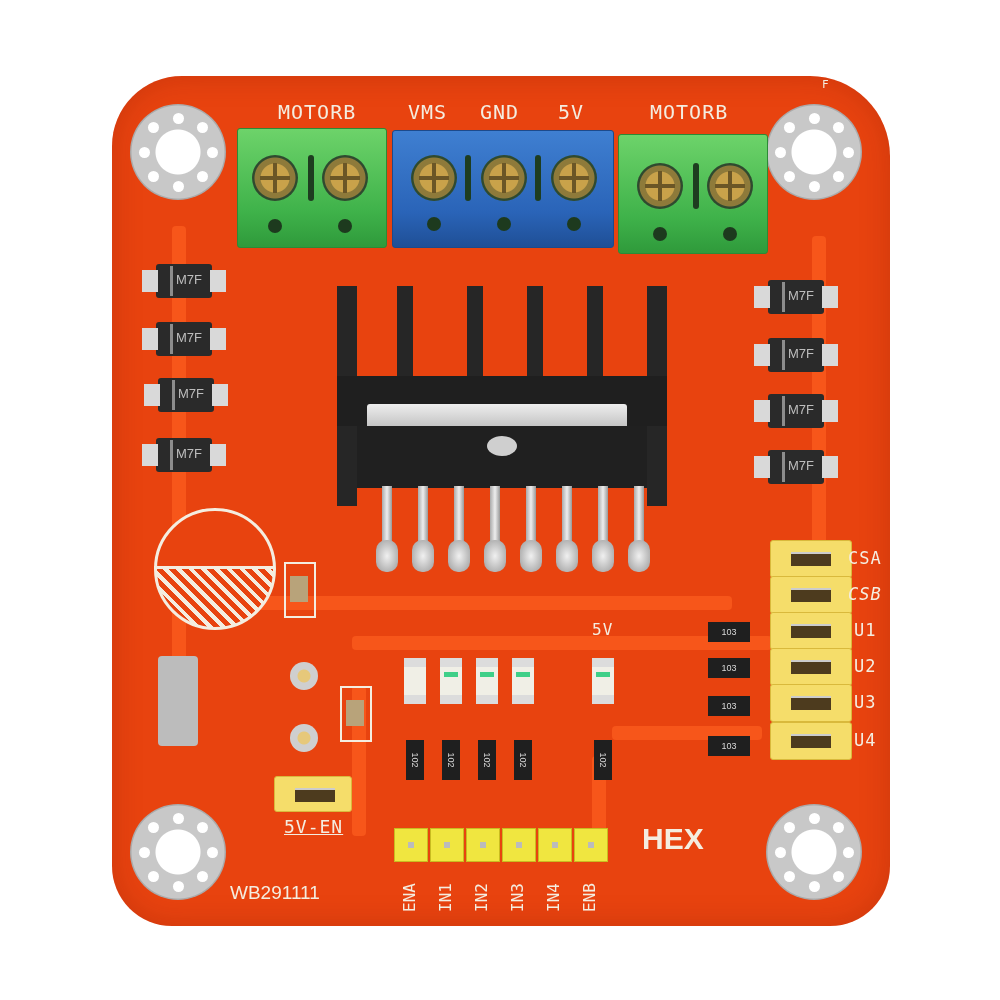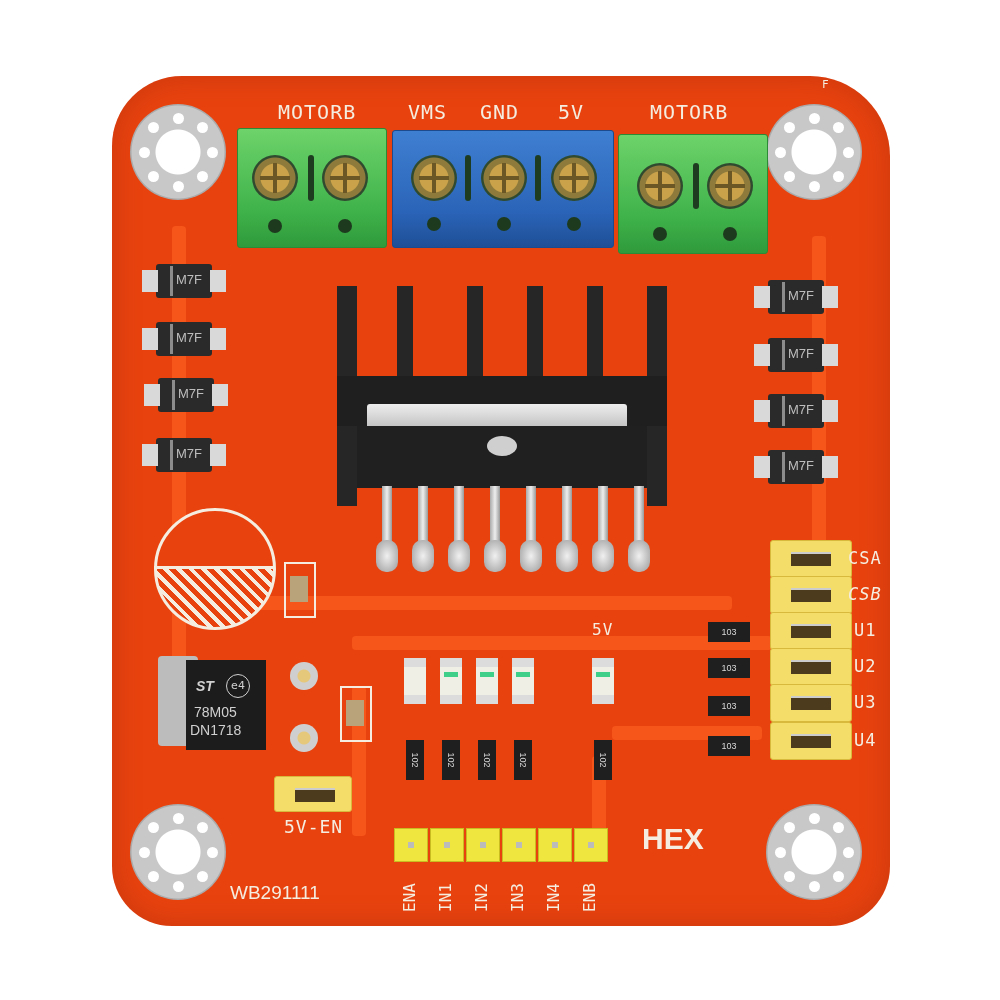--- a/index.html
+++ b/index.html
@@ -205,33 +205,27 @@
 
   <div class="abs" style="left:42px;top:432px;width:116px;height:116px;border:3px solid #f4ede0;border-radius:50%;background:linear-gradient(#e8430f 0 50%,transparent 50%),repeating-linear-gradient(45deg,#f4ede0 0 4px,#e8430f 4px 9px);"></div>
   <div class="abs" style="left:42px;top:490px;width:120px;height:3px;background:#f4ede0;"></div>
 
   <div class="smdframe" style="left:172px;top:486px;width:28px;height:52px;"></div>
   <div class="abs" style="left:178px;top:500px;width:18px;height:26px;background:#b8a37a;"></div>
   <div class="smdframe" style="left:228px;top:610px;width:28px;height:52px;"></div>
   <div class="abs" style="left:234px;top:624px;width:18px;height:26px;background:#b8a37a;"></div>
 
   <div class="abs" style="left:46px;top:580px;width:40px;height:90px;background:#bcbcbc;border-radius:4px;"></div>
-  <div class="abs" style="left:74px;top:584px;width:80px;height:90px;background:#1c1c1c;">
-    <div class="abs" style="left:10px;top:18px;font-size:14px;font-weight:bold;font-style:italic;color:#d0d0d0;font-family:'Liberation Sans',sans-serif;">ST</div>
-    <div class="abs" style="left:40px;top:14px;width:22px;height:22px;border:1px solid #d0d0d0;border-radius:50%;font-size:11px;color:#d0d0d0;text-align:center;line-height:22px;">e4</div>
-    <div class="abs" style="left:8px;top:44px;font-size:14px;color:#d0d0d0;font-family:'Liberation Sans',sans-serif;">78M05</div>
-    <div class="abs" style="left:4px;top:62px;font-size:14px;color:#d0d0d0;font-family:'Liberation Sans',sans-serif;">DN1718</div>
-  </div>
   <div class="abs" style="left:178px;top:586px;width:28px;height:28px;border-radius:50%;background:radial-gradient(#e6c87a 0 6px,#cfcfcf 7px);"></div>
   <div class="abs" style="left:178px;top:648px;width:28px;height:28px;border-radius:50%;background:radial-gradient(#e6c87a 0 6px,#cfcfcf 7px);"></div>
 
   <div class="jumper" style="left:162px;top:700px;width:76px;height:34px;">
       <div class="in"></div>
     </div>
-  <div class="abs silk" style="left:172px;top:740px;font-size:18px;">5V-EN</div>
+  <div class="abs silk" style="left:172px;top:740px;font-size:18px;text-decoration:underline;">5V-EN</div>
 
   <div class="led" style="left:292px;top:582px;"></div>
   <div class="led" style="left:328px;top:582px;">
       <div class="g"></div>
     </div>
   <div class="led" style="left:364px;top:582px;">
       <div class="g"></div>
     </div>
   <div class="led" style="left:400px;top:582px;">
       <div class="g"></div>

